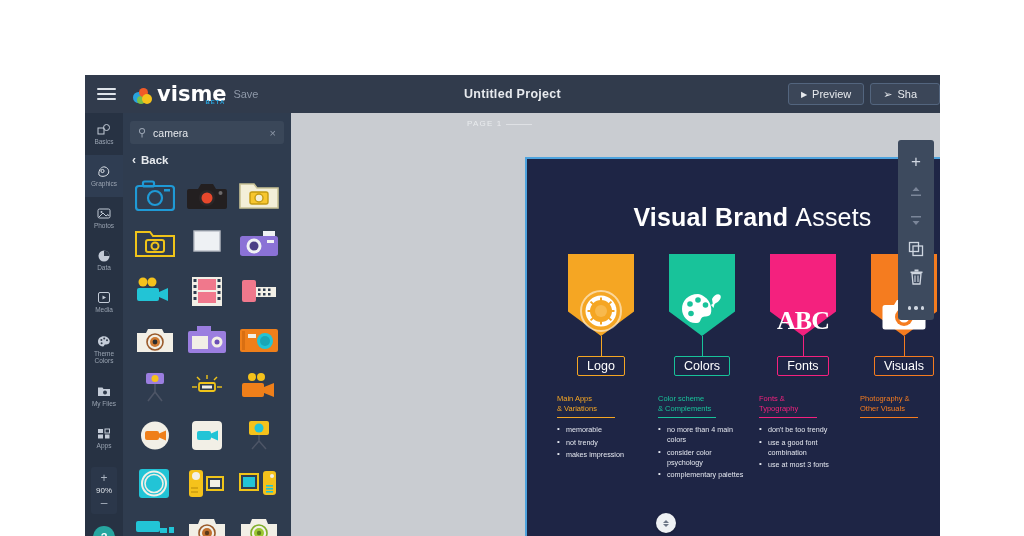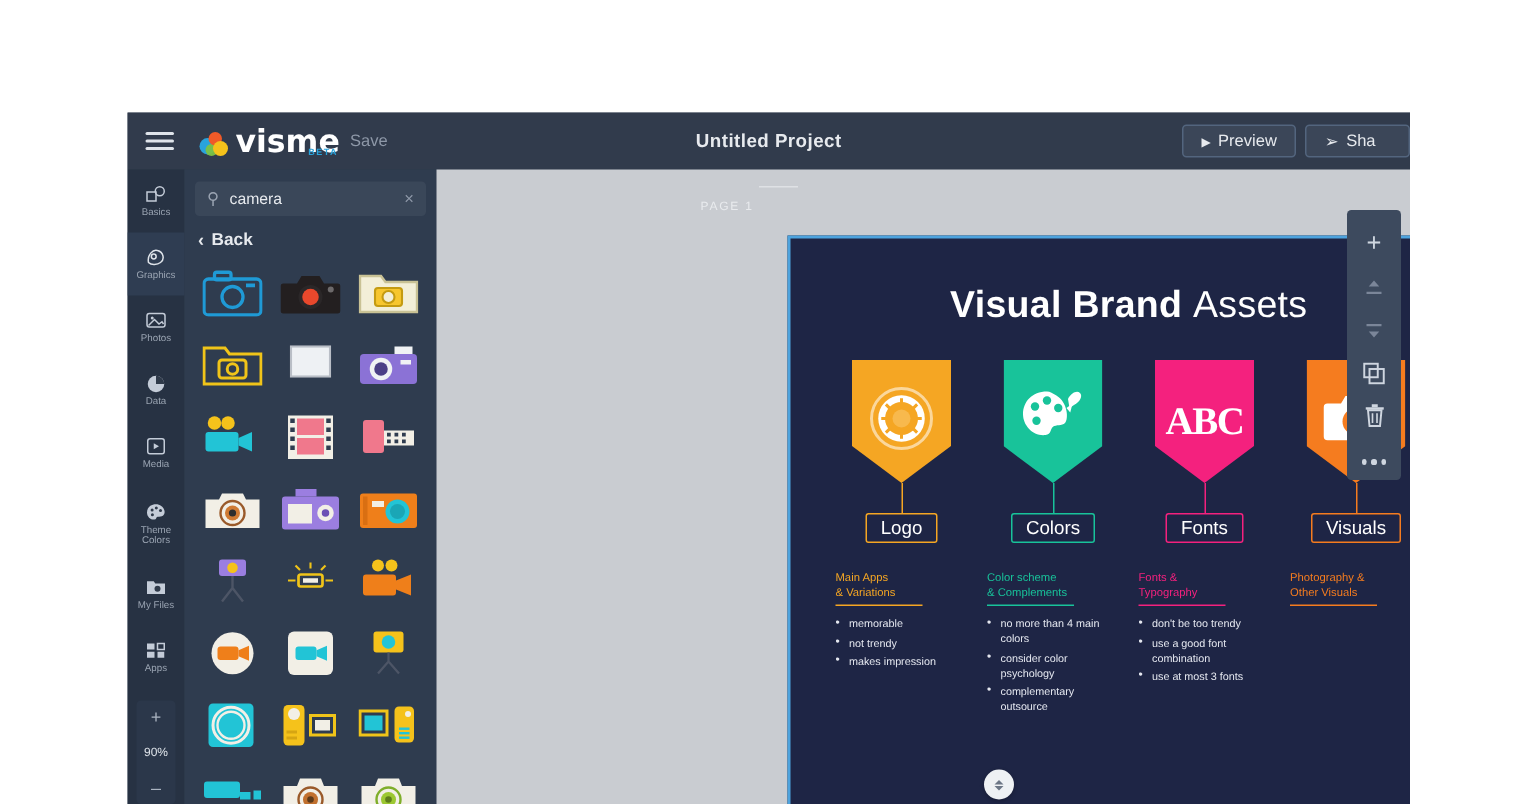--- a/index.html
+++ b/index.html
@@ -55,21 +55,21 @@
                justify-content:center; gap:1px; cursor:pointer; }
   .rail-item.tall { height:52px; }
   .rail-item.active { background:#2f3d52; }
   .rail-ico { color:#c4ccd8; font-size:13px; line-height:13px; height:15px;
               display:flex; align-items:center; justify-content:center; }
   .rail-lbl { color:#9aa4b2; font-size:6.5px; text-align:center; line-height:7.5px; }
 
   .zoombox { margin:8px 6px 0; background:#2b374a; border-radius:3px; padding:5px 0;
              text-align:center; }
   .zoombox .z { color:#aab3c0; font-size:12px; line-height:12px; cursor:pointer; }
-  .zoombox .zval { color:#dfe4ea; font-size:8px; margin:13px 0; }
+  .zoombox .zval { color:#dfe4ea; font-size:8px; margin:2px 0; }
   .helpbtn { width:22px; height:22px; border-radius:50%; background:#27a6a0; color:#fff;
              font-size:11px; font-weight:bold; display:flex; align-items:center;
              justify-content:center; margin:12px auto 0; cursor:pointer; }
 
   
   .panel { position:absolute; left:38px; top:38px; width:168px; bottom:0;
            background:#2f3c4f; padding:8px 7px 0 7px; }
   .searchbar { display:flex; align-items:center; height:23px; background:#3a4759;
                border-radius:3px; padding:0 8px; gap:7px; }
   .searchbar .mag { color:#9aa4b2; font-size:11px; }
@@ -80,38 +80,38 @@
 
   .icongrid { display:grid; grid-template-columns:repeat(3,1fr); gap:8px 6px;
               padding:2px 2px; }
   .icell { height:40px; display:flex; align-items:center; justify-content:center;
            cursor:pointer; }
   .icell svg { display:block; }
 
   
   .canvaswrap { position:absolute; left:206px; top:38px; right:0; bottom:0;
                 background:#c9ccd1; overflow:hidden; }
-  .pagelabel { position:absolute; left:176px; top:20px; color:#e9ebee; font-size:8px;
+  .pagelabel { position:absolute; left:176px; top:6px; color:#e9ebee; font-size:8px;
                letter-spacing:1.2px; font-weight:normal; }
   .pagerule { position:absolute; left:215px; top:11px; width:26px; height:1px;
               background:#dfe1e5; }
 
   .slide { position:absolute; left:234px; top:44px; width:455px; height:420px;
            background:#1e2545; border:2px solid #4da3de; overflow:hidden; }
 
-  .slide-title { text-align:center; margin-top:30px; color:#ffffff; font-size:25px;
+  .slide-title { text-align:center; margin-top:44px; color:#ffffff; font-size:25px;
                  letter-spacing:.2px; }
   .slide-title b { font-weight:bold; }
   .slide-title span { font-weight:normal; }
 
   .cols { display:flex; justify-content:space-between; padding:22px 30px 0 30px; }
   .col { width:88px; display:flex; flex-direction:column; align-items:center; }
 
   .shield { width:66px; height:82px; position:relative; display:flex;
-            align-items:center; justify-content:center; }
+            align-items:flex-end; justify-content:center; }
   .shield .bg { position:absolute; inset:0;
                 clip-path:polygon(0 0,100% 0,100% 70%,50% 100%,0 70%); }
   .shield .glyph { position:relative; z-index:2; }
 
   .stem { width:1px; height:20px; }
   .tagbox { border:1.5px solid; padding:2px 9px; color:#ffffff; font-size:12.5px;
             border-radius:2px; background:#1e2545; }
 
   .colhead { margin-top:18px; font-size:7.5px; line-height:10px; width:100%;
              text-align:left; }
@@ -610,21 +610,21 @@
             <div class="tagbox" style="border-color:#18c39a;">Colors</div>
             <div class="colhead">
               <div style="color:#18c39a;">Color scheme</div>
               <div style="color:#18c39a;">&amp; Complements</div>
               <div class="colrule" style="background:#18c39a;"></div>
             </div>
             <div class="bullets">
               <ul>
                 <li>no more than 4 main colors</li>
                 <li>consider color psychology</li>
-                <li>complementary outsource</li>
+                <li>complementary palettes</li>
               </ul>
             </div>
           </div>
 
           <div class="col">
             <div class="shield">
               <div class="bg" style="background:#f4217e;"></div>
               <div class="glyph" style="color:#ffffff; font-size:26px; font-weight:bold; font-family:'Liberation Serif', serif; line-height:30px; letter-spacing:-1px;">ABC</div>
             </div>
             <div class="stem" style="background:#f4217e;"></div>

